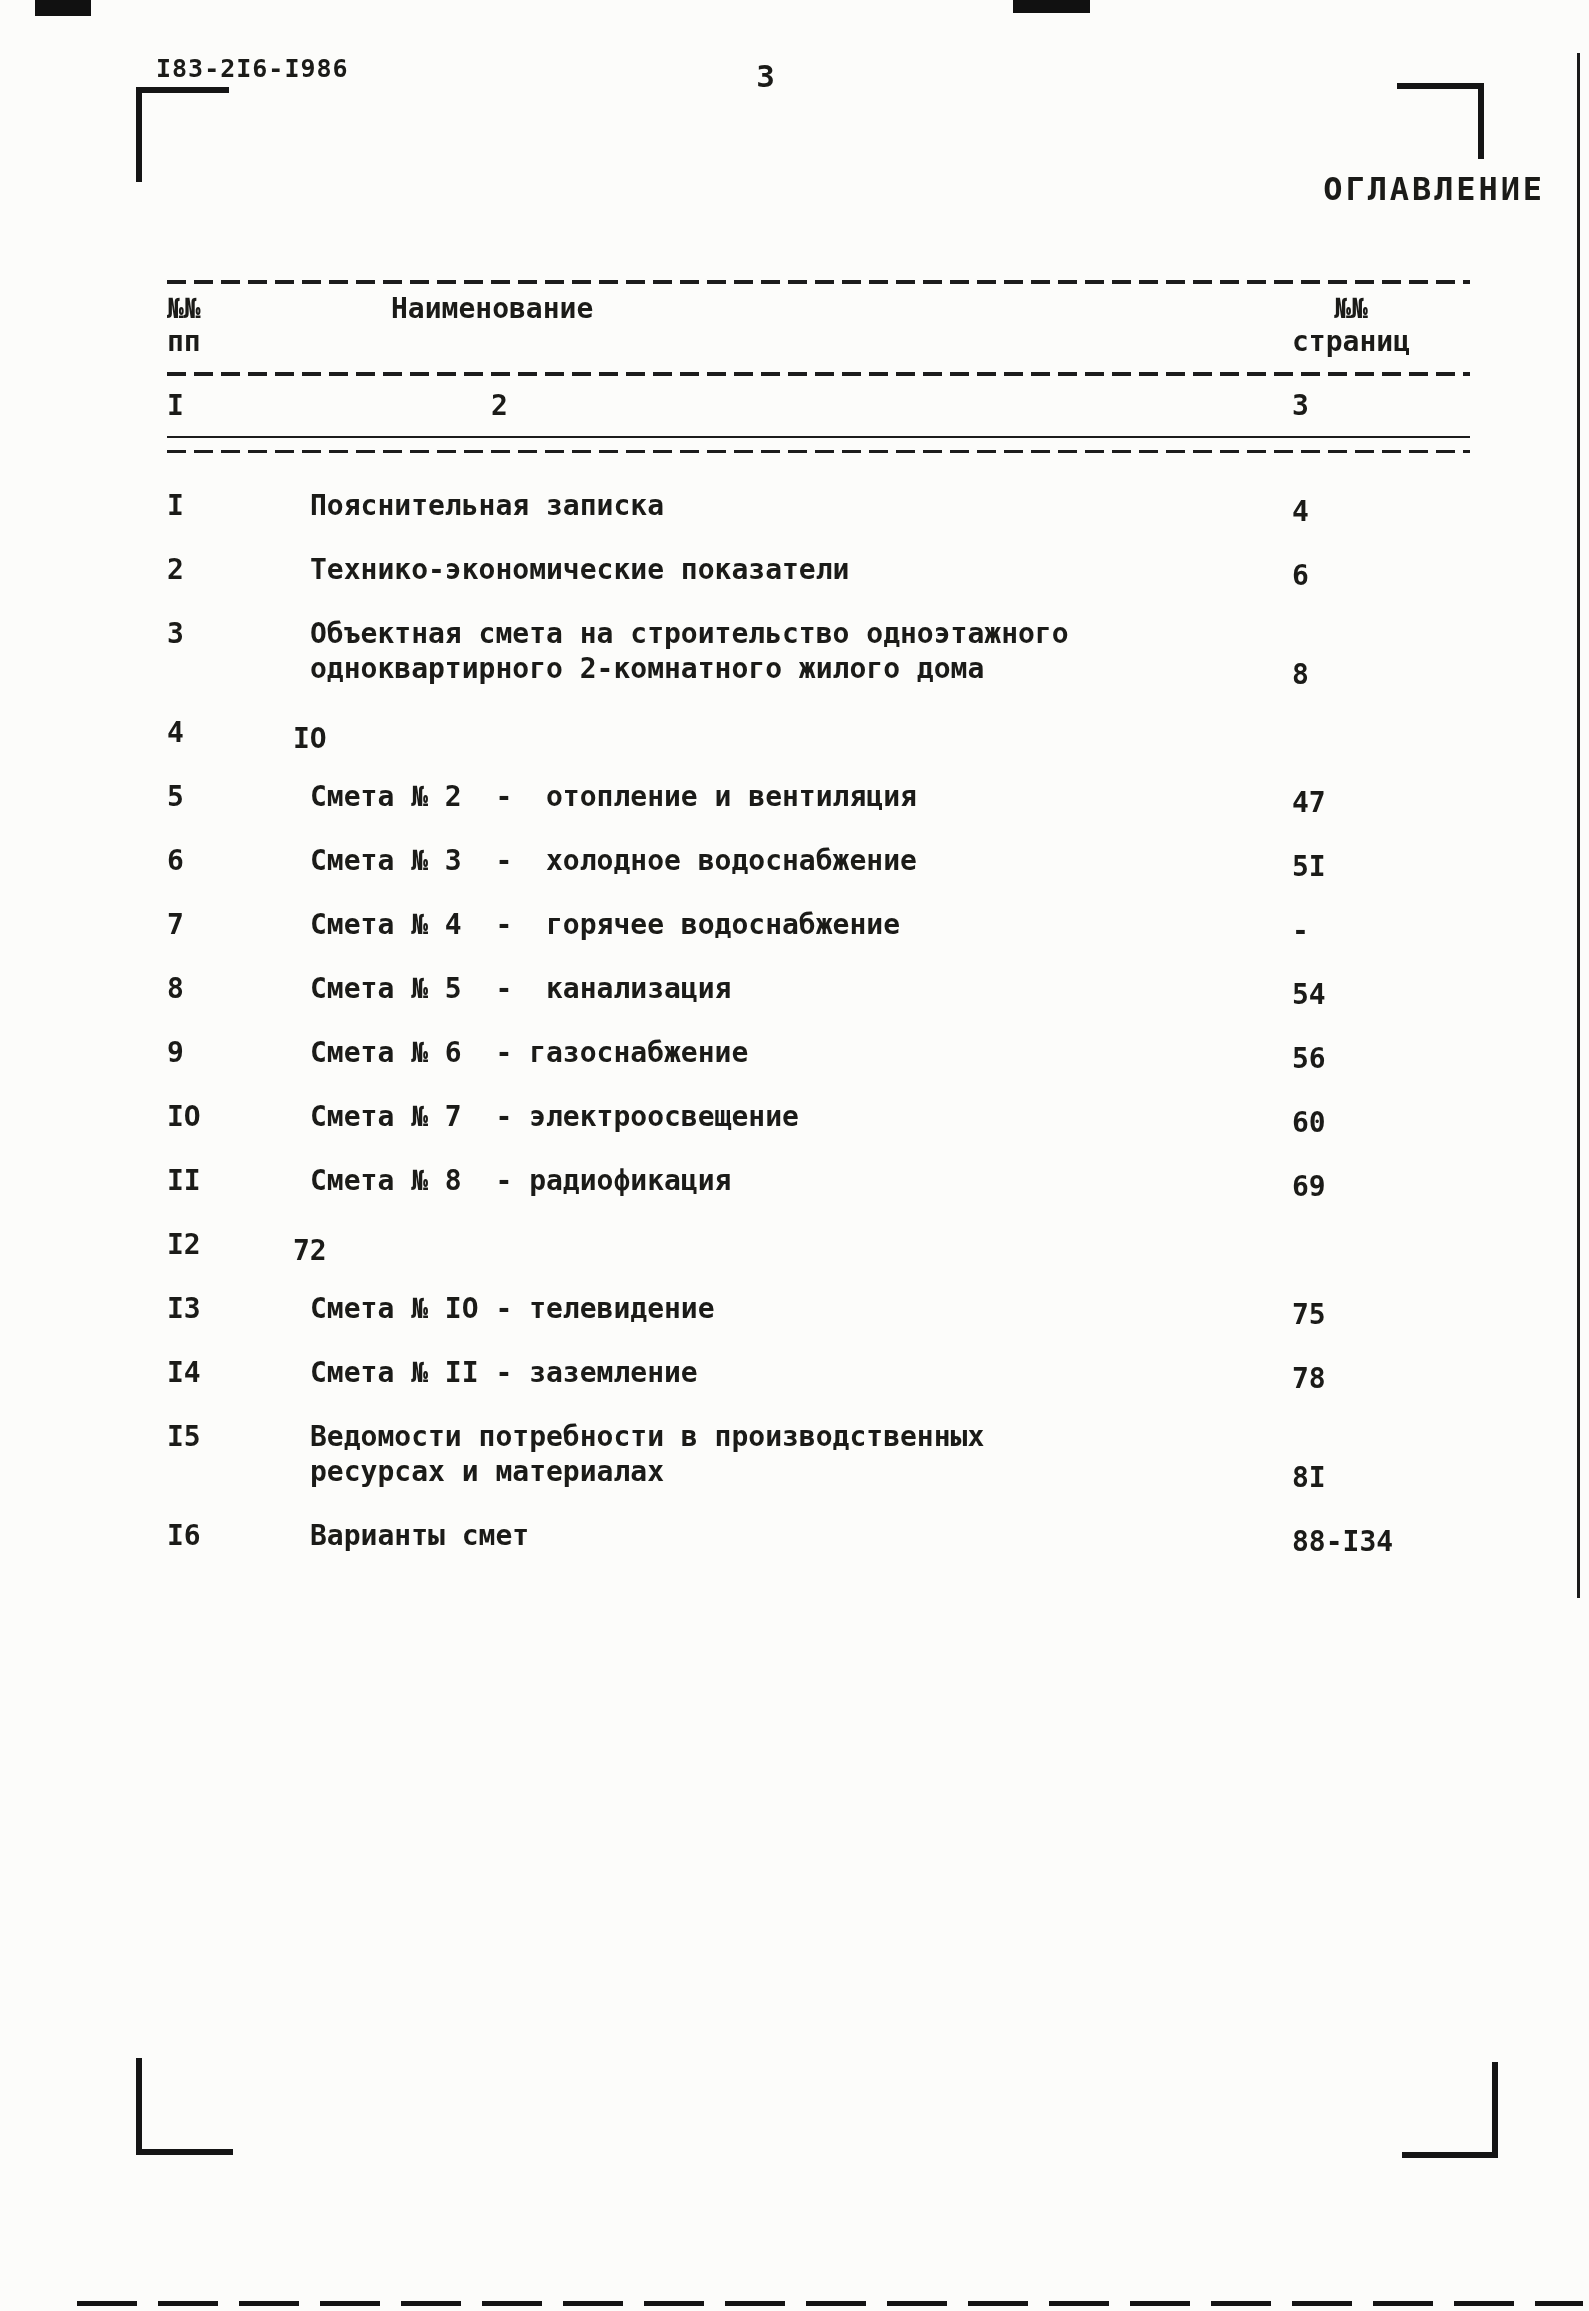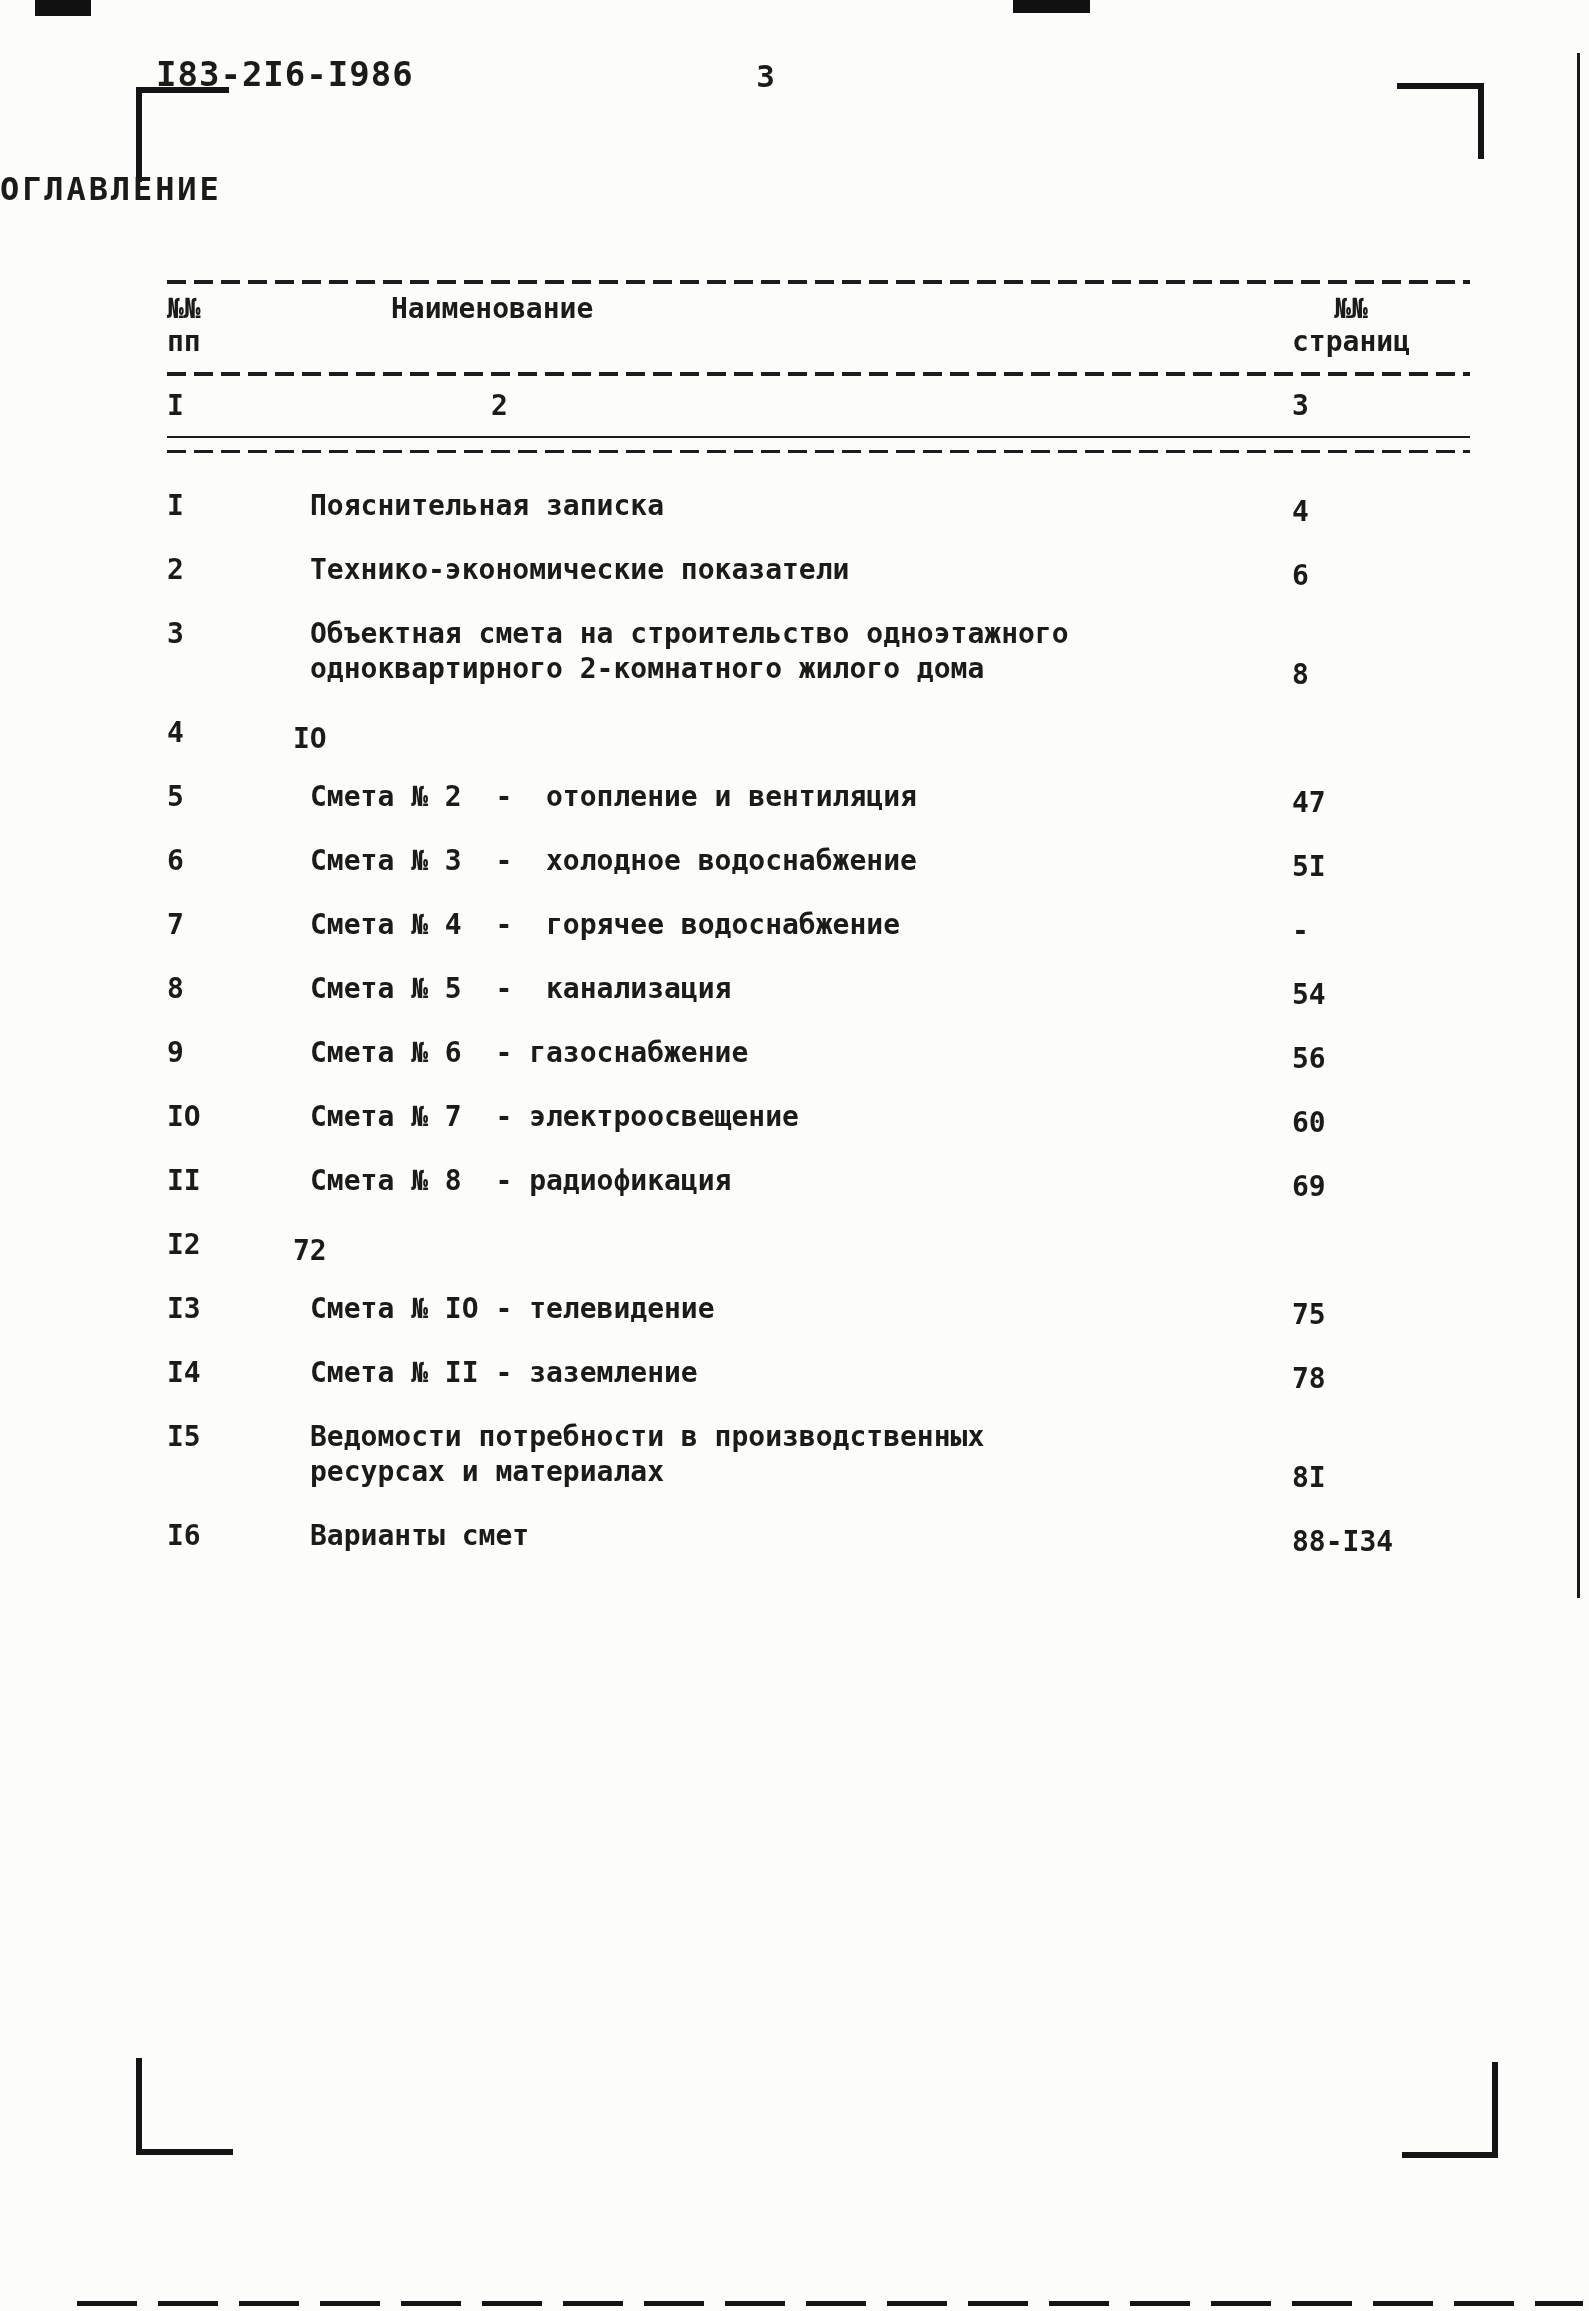--- a/index.html
+++ b/index.html
@@ -23,23 +23,23 @@
     position:absolute;left:77px;top:2301px;width:1506px;height:4.8px;
     background:repeating-linear-gradient(90deg,#141414 0 60px,transparent 60px 81px);
   }
   
   .corner{position:absolute;}
   .corner-tl{left:136px;top:87px;width:87px;height:89px;border-top:6.8px solid #151515;border-left:6.8px solid #151515;}
   .corner-tr{left:1397px;top:83px;width:81px;height:70px;border-top:6.8px solid #151515;border-right:6.8px solid #151515;}
   .corner-bl{left:136px;top:2058px;width:91px;height:91px;border-bottom:6.8px solid #151515;border-left:6.8px solid #151515;}
   .corner-br{left:1402px;top:2062px;width:90px;height:90px;border-bottom:6.8px solid #151515;border-right:6.8px solid #151515;}
 
-  .doc-number{position:absolute;left:156px;top:54px;font-size:34px;letter-spacing:1px;}
+  .doc-number{position:absolute;left:156px;top:54px;font-size:25px;letter-spacing:1px;}
   .page-number{position:absolute;left:0;right:58px;top:58px;text-align:center;font-size:31px;}
-  .page-title{position:absolute;left:0;right:44px;top:170px;text-align:left;font-size:32px;letter-spacing:2.9px;}
+  .page-title{position:absolute;left:0;right:44px;top:170px;text-align:right;font-size:32px;letter-spacing:2.9px;}
 
   
   .toc{position:absolute;left:167px;top:280px;width:1303px;font-size:28px;line-height:35px;}
   .dash-line{height:3.9px;background:repeating-linear-gradient(90deg,#1c1c1c 0 19.3px,transparent 19.3px 27px);}
   .solid-line{height:1.9px;background:#1c1c1c;}
   .line-gap{height:11.6px;}
 
   .grid-row{display:grid;grid-template-columns:126px 999px 1fr;align-items:start;}
   .toc-header{padding:7.7px 0 13.5px 0;}
   .hdr-name{padding-left:98px;}

